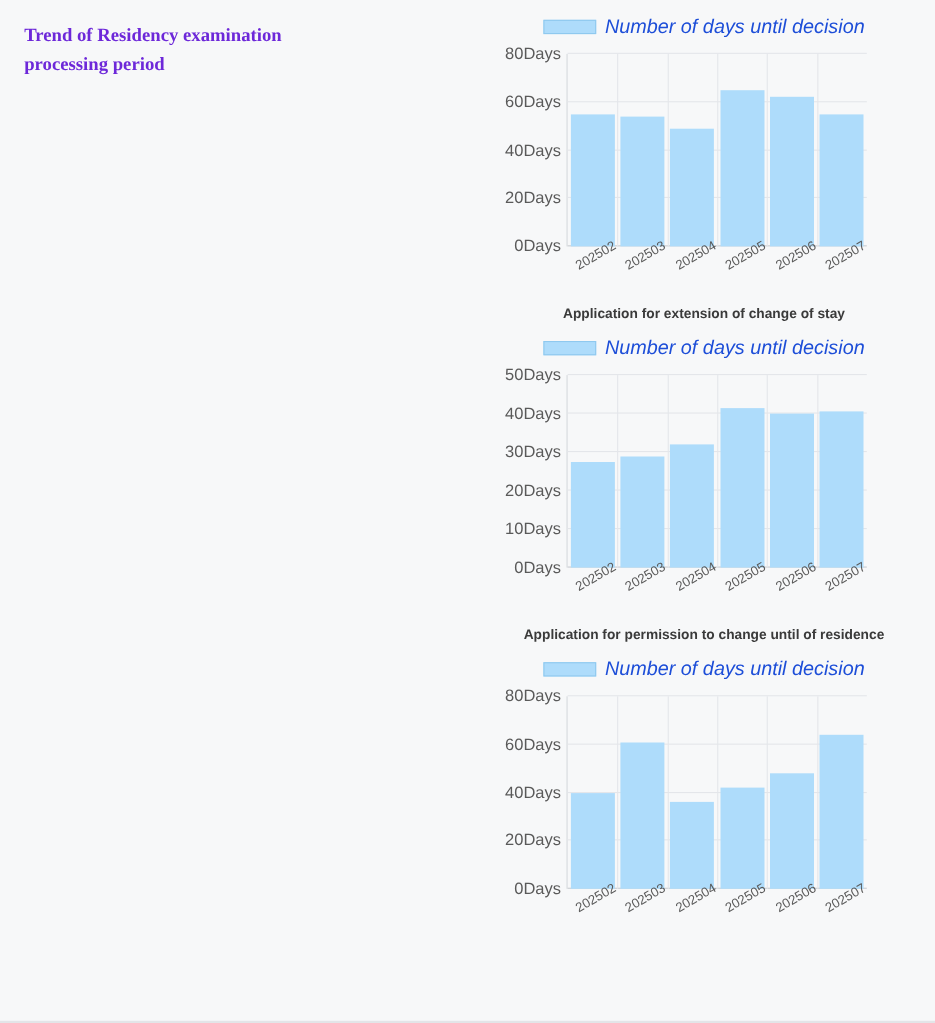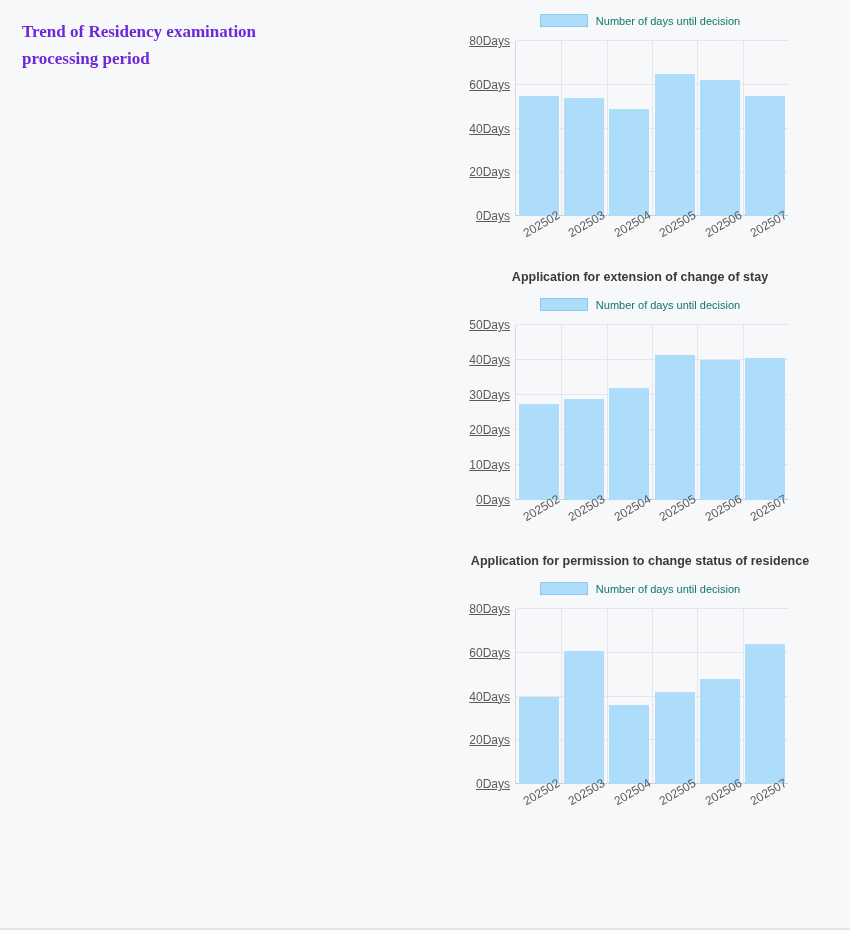--- a/index.html
+++ b/index.html
@@ -58,22 +58,23 @@
     gap: 8px;
   }
   .legend-swatch {
     width: 48px;
     height: 13px;
     background: #aedcfb;
     border: 1px solid #8fc9ef;
     box-sizing: border-box;
   }
   .legend-label {
-    font-size: 11px;
-    color: #0f766e;
+    font-size: 18px;
+    color: #1d4ed8;
+    font-style: italic;
   }
   .plot-wrap {
     position: relative;
     margin-top: 6px;
     height: 215px;
   }
   .plot {
     position: absolute;
     left: 85px;
     top: 8px;
@@ -97,24 +98,23 @@
     top: 0;
     bottom: 0;
     width: 1px;
     background: #e4e6ea;
   }
   .ytick {
     position: absolute;
     right: 100%;
     transform: translateY(-50%);
     padding-right: 6px;
-    font-size: 12px;
+    font-size: 15px;
     color: #5a5a5a;
     white-space: nowrap;
-    text-decoration: underline;
   }
   .bars {
     position: absolute;
     left: 0; right: 0; top: 0; bottom: 0;
     display: flex;
     align-items: flex-end;
   }
   .barcell {
     flex: 1 1 0;
     height: 100%;
@@ -288,21 +288,21 @@
               <span class="xlabel">202506</span>
             </div>
             <div class="xcell">
               <span class="xlabel">202507</span>
             </div>
           </div>
       </div>
     </div>
 
     <div class="chart-block">
-      <div class="chart-title">Application for permission to change status of residence</div>
+      <div class="chart-title">Application for permission to change until of residence</div>
       <div class="legend">
         <span class="legend-swatch"></span>
         <span class="legend-label">Number of days until decision</span>
       </div>
       <div class="plot-wrap">
         <div class="plot">
             <div class="gridline baseline" style="bottom: 0%;"></div>
             <div class="ytick" style="bottom: calc(0% + 0px); top: auto; transform: translateY(50%);">0Days</div>
             <div class="gridline" style="bottom: 25%;"></div>
             <div class="ytick" style="bottom: calc(25% + 0px); top: auto; transform: translateY(50%);">20Days</div>

